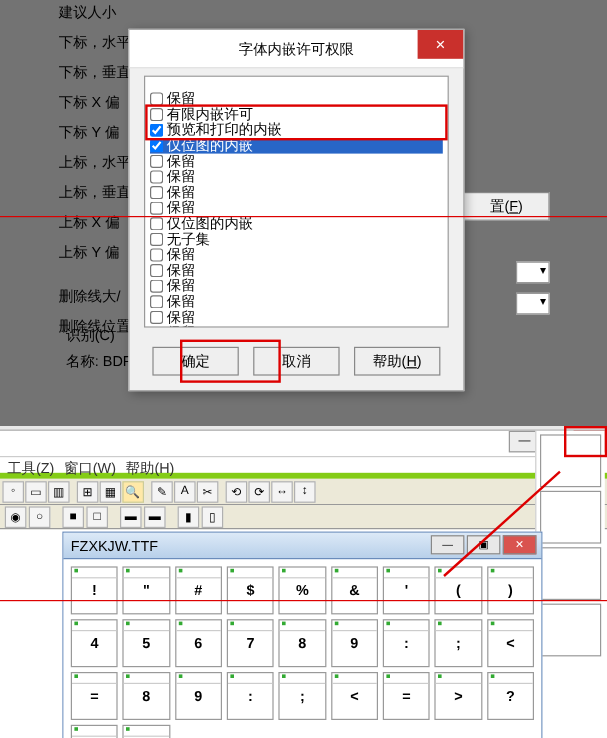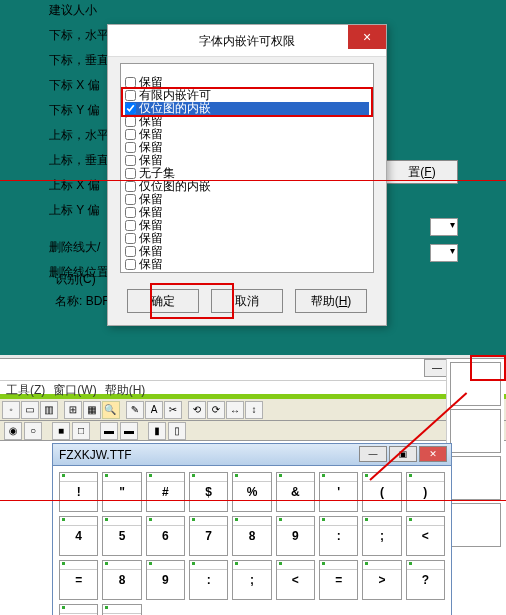--- a/index.html
+++ b/index.html
@@ -1,17 +1,17 @@
 <!DOCTYPE html>
 <html><head>
 <meta charset="utf-8">
 <style>
 *{box-sizing:border-box;margin:0;padding:0;font-family:"Microsoft YaHei",SimSun,sans-serif;font-size:12px}
 body{background:#e8e8e8;width:506px;height:615px;position:relative;overflow:hidden}
-.top-section{position:absolute;top:0;left:0;width:506px;height:355px;background:#0f766e}
+.top-section{position:absolute;top:0;left:0;width:506px;height:355px;background:#737373}
 .bg-labels{position:absolute;left:49px;top:-2px;width:440px}
 .bg-labels div{height:25px;line-height:25px;color:#000}
 .dropdown-stub{position:absolute;right:48px;width:28px;height:18px;background:#fff;border:1px solid #999}
 .dropdown-stub::after{content:"▾";position:absolute;right:2px;top:0;font-size:10px}
 .dialog{position:absolute;left:107px;top:24px;width:280px;height:302px;background:#f0f0f0;border:1px solid #aaa;box-shadow:2px 2px 8px rgba(0,0,0,0.3)}
 .dialog-title{height:32px;background:#fff;border-bottom:1px solid #ddd;text-align:center;line-height:32px;font-size:13px;position:relative}
 .dialog-close{position:absolute;right:0;top:0;width:38px;height:24px;background:#c9302c;color:#fff;text-align:center;line-height:24px;font-size:14px;cursor:pointer}
 .checklist{position:absolute;left:12px;top:38px;width:254px;height:210px;background:#fff;border:1px solid #999;overflow:hidden}
 .checklist-inner{padding:12px 4px}
 .check-row{height:13px;line-height:13px;font-size:11px;display:flex;align-items:center;gap:3px}
@@ -85,20 +85,24 @@
     <div class="checklist">
       <div class="checklist-inner" id="checklist">
           <div class="check-row">
             <input type="checkbox" style="">
             <span>保留</span>
           </div>
           <div class="check-row">
             <input type="checkbox" style="">
             <span>有限内嵌许可</span>
           </div>
+          <div class="check-row">
+            <input type="checkbox" checked="" style="">
+            <span>预览和打印的内嵌</span>
+          </div>
           <div class="check-row sel">
             <input type="checkbox" checked="" style="">
             <span>仅位图的内嵌</span>
           </div>
           <div class="check-row">
             <input type="checkbox" style="">
             <span>保留</span>
           </div>
           <div class="check-row">
             <input type="checkbox" style="">
@@ -107,25 +111,25 @@
           <div class="check-row">
             <input type="checkbox" style="">
             <span>保留</span>
           </div>
           <div class="check-row">
             <input type="checkbox" style="">
             <span>保留</span>
           </div>
           <div class="check-row">
             <input type="checkbox" style="">
+            <span>仅位图的内嵌</span>
+          </div>
+          <div class="check-row">
+            <input type="checkbox" style="">
             <span>无子集</span>
-          </div>
-          <div class="check-row">
-            <input type="checkbox" style="">
-            <span>仅位图的内嵌</span>
           </div>
           <div class="check-row">
             <input type="checkbox" style="">
             <span>保留</span>
           </div>
           <div class="check-row">
             <input type="checkbox" style="">
             <span>保留</span>
           </div>
           <div class="check-row">

